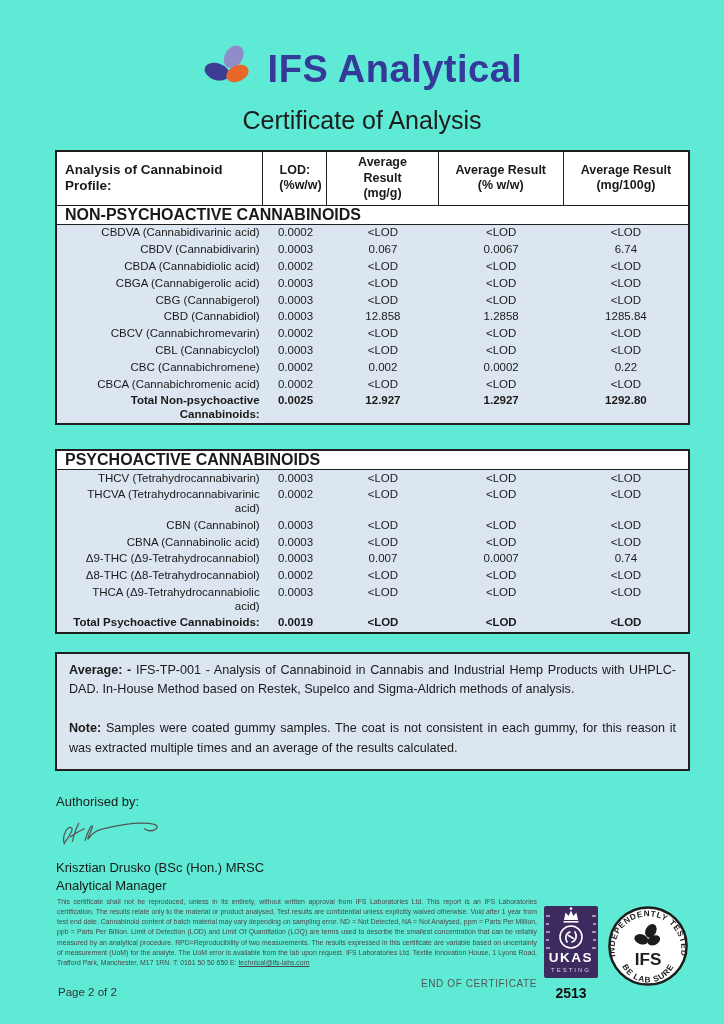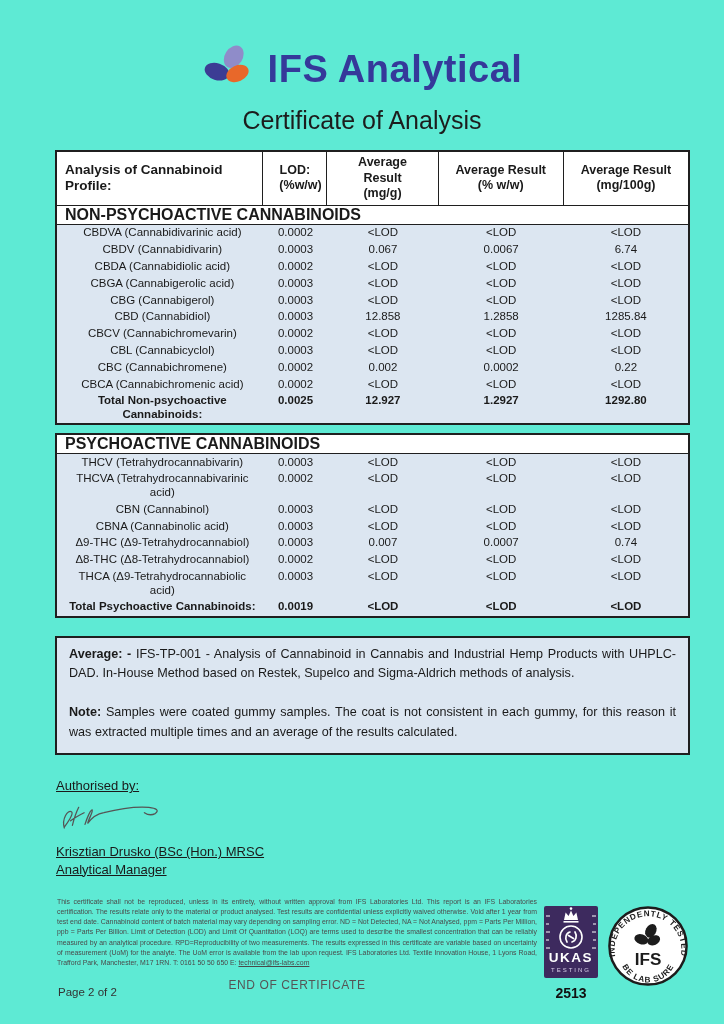--- a/index.html
+++ b/index.html
@@ -9,49 +9,49 @@
     background:#5eead4; overflow:hidden;
     font-family:"Liberation Sans", sans-serif; color:#1a1a1a;
   }
   
   .header { padding-top:42px; text-align:center; }
   .brandrow { display:flex; align-items:center; justify-content:center; gap:10px; }
   .brand { font-size:38px; font-weight:bold; color:#35399a; letter-spacing:0.5px; }
   .subtitle { margin-top:10px; font-size:25px; color:#1c1c1c; }
   
   .datatable { margin:15px 0 0 55px; width:635px; border:2px solid #1f1f1f; background:#dce6f1; }
-  .datatable.second { margin-top:8px; }
+  .datatable.second { margin-top:24px; }
   .hrow { display:flex; background:#ffffff; border-bottom:1.5px solid #1f1f1f; min-height:38px; }
   .hcell { padding:3px 16px; text-align:center; font-weight:bold; font-size:12.5px;
            display:flex; flex-direction:column; justify-content:center; line-height:1.25;
            border-right:1.5px solid #1f1f1f; }
   .hcell:last-child { border-right:none; }
   .c0 { width:208px; } .c1 { width:64px; } .c2 { width:112px; } .c3 { width:126px; } .c4 { width:125px; }
   .hcell.c0 { text-align:left; padding-left:8px; font-size:13.5px; }
   .secrow { background:#ffffff; font-weight:bold; font-size:16px; padding:2px 8px;
             border-bottom:1.5px solid #1f1f1f; line-height:14px; }
   .drow { display:flex; background:#dce6f1; font-size:11.5px; }
   .drow .cell { padding:1.6px 4px; text-align:center; line-height:13.6px; }
-  .drow .cell.c0 { text-align:center; padding-left:8px; }
+  .drow .cell.c0 { text-align:right; padding-left:8px; }
   .drow.trow { font-weight:bold; }
   
   .methodbox { margin:18px 0 0 55px; width:635px; border:2px solid #1f1f1f; background:#dce6f1;
                padding:7px 12px 10px 12px; font-size:12.6px; line-height:1.58; text-align:justify; }
   .methodbox p { margin:0; }
   .methodbox p.gap { height:19px; }
   .methodbox b { font-weight:bold; }
   
-  .auth { margin:22px 10px 0 56px; font-size:13px; line-height:1.35;text-decoration:underline; }
+  .auth { margin:22px 10px 0 56px; font-size:13px; line-height:1.35; }
   .auth .sig { margin:6px 0 2px -2px; }
   
   .fineprint { position:absolute; left:57px; top:897px; width:480px; font-size:6.9px;
                line-height:1.47; color:#4a4a4a; text-align:justify; }
   .fineprint a { color:#4a4a4a; text-decoration:underline; }
-  .endcert { position:absolute; left:57px; top:978px; width:480px; text-align:center;
-             font-size:12px; letter-spacing:0.6px; color:#555; }
+  .endcert { position:absolute; left:57px; top:978px; width:480px; text-align:right;
+             font-size:10px; letter-spacing:0.6px; color:#555; }
   .pagenum { position:absolute; left:58px; top:986px; font-size:11.5px; color:#333; }
   .ukas-block { position:absolute; left:544px; top:906px; width:54px; text-align:center; }
   .ukas-num { margin-top:3px; font-size:14px; font-weight:bold; color:#111; }
   .stamp { position:absolute; left:608px; top:906px; }
 </style>
 </head>
 <body>
 
 <div class="page">
 

